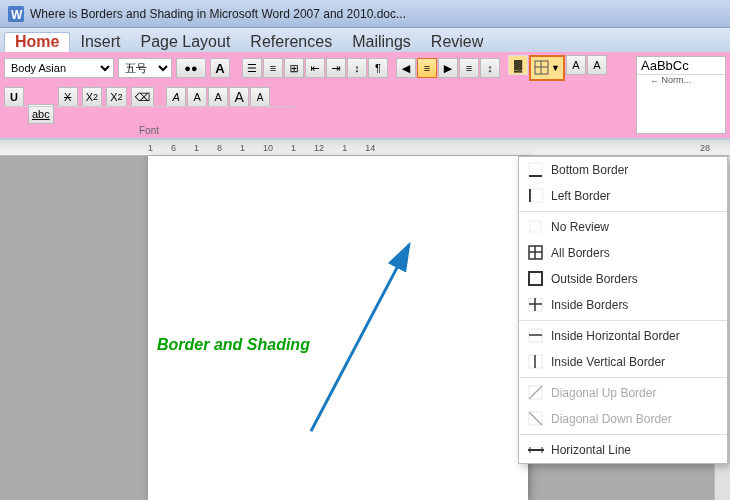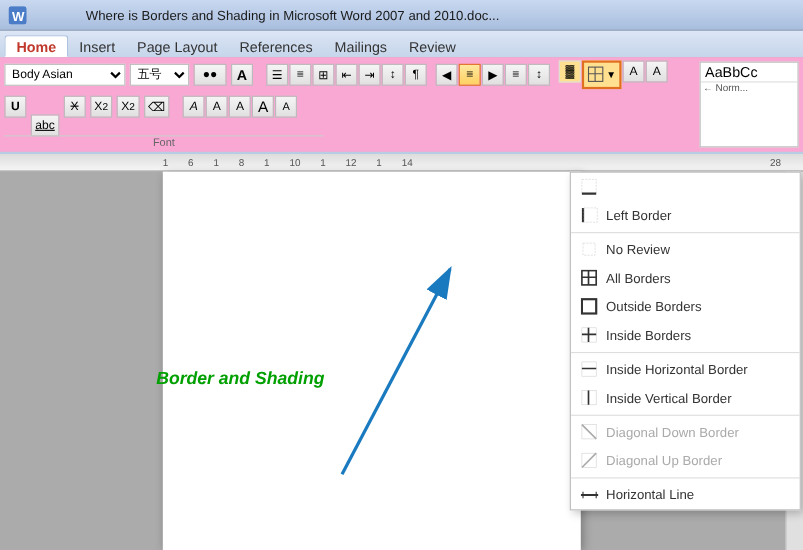--- a/index.html
+++ b/index.html
@@ -25,35 +25,34 @@
     .title-bar-icon {
       width: 16px; height: 16px;
       margin-right: 6px;
       background: #4a7cc7;
       border-radius: 2px;
     }
     .title-bar-text {
       font-size: 12px;
       color: #1a1a1a;
       flex: 1;
-      margin-left: 48px;
     }
 
     
     .ribbon-tabs {
       background: linear-gradient(to bottom, #dce6f5, #c5d5ea);
       display: flex;
       align-items: flex-end;
       height: 24px;
       padding-left: 4px;
       border-bottom: none;
     }
     .ribbon-tab {
       padding: 3px 10px;
-      font-size: 13px;
+      font-size: 16px;
       cursor: pointer;
       border-radius: 3px 3px 0 0;
       height: 20px;
       display: flex;
       align-items: center;
     }
     .ribbon-tab.active {
       background: #fff;
       border: 1px solid #a8bede;
       border-bottom: 1px solid #fff;
@@ -169,21 +168,21 @@
     .doc-area {
       display: flex;
       height: calc(500px - 28px - 24px - 88px - 16px);
       background: #ababab;
       position: relative;
     }
 
     
     .annotation-text {
       position: absolute;
-      left: 142px;
+      left: 157px;
       top: 180px;
       color: #00a000;
       font-weight: bold;
       font-size: 16px;
       font-style: italic;
       z-index: 5;
       white-space: nowrap;
     }
 
     
@@ -328,25 +327,25 @@
     <div class="rb-btn">⌫</div>
     <div style="margin-left:8px; display:flex; gap:1px;">
       <div class="rb-btn" style="font-style:italic;">A</div>
       <div class="rb-btn">A</div>
       <div class="rb-btn">A</div>
       <div class="rb-btn" style="font-size:14px;">A</div>
       <div class="rb-btn" style="font-size:10px;">A</div>
     </div>
   </div>
 
-  <div style="position:absolute; bottom:2px; left:4px; width:290px; border-top:1px solid #ccc; font-size:10px; color:#666; text-align:center; padding-top:1px;">Font</div>
+  <div style="position:absolute; bottom:2px; left:4px; width:290px; border-top:1px solid #ccc; font-size:10px; color:#666; text-align:center; padding-top:18px;">Font</div>
 
   <div class="styles-panel">
     <div class="style-item normal" style="font-size:13px;">AaBbCc</div>
-    <div style="font-size:9px; color:#555; padding:0 2px;">← Norm...</div>
+    <div style="font-size:9px; color:#555; padding:0 2px;margin-left:11px;">← Norm...</div>
   </div>
 </div>
 
 <div class="ruler">
   <div class="ruler-marks">
     <span>1</span>
       <span>6</span>
       <span>1</span>
       <span>8</span>
       <span>1</span>
@@ -377,20 +376,21 @@
 
   <div class="dropdown-menu" style="top:0; right:2px;">
 
     <div class="menu-item">
       <div class="menu-item-icon">
         <svg width="16" height="16">
             <rect x="1" y="1" width="13" height="13" fill="none" stroke="#ccc" stroke-width="0.5" stroke-dasharray="2,1"></rect>
             <line x1="1" y1="14" x2="14" y2="14" stroke="#333" stroke-width="2"></line>
           </svg>
       </div>
+      <span class="menu-item-text">Bottom Border</span>
     </div>
 
 
     <div class="menu-item">
       <div class="menu-item-icon">
         <svg width="16" height="16">
             <line x1="2" y1="1" x2="2" y2="14" stroke="#333" stroke-width="2"></line>
             <rect x="3" y="1" width="12" height="13" fill="none" stroke="#ccc" stroke-width="0.5" stroke-dasharray="2,1"></rect>
           </svg>
       </div>
@@ -458,34 +458,34 @@
         </svg>
       </div>
       <span class="menu-item-text">Inside Vertical Border</span>
     </div>
     <div class="menu-separator"></div>
 
     <div class="menu-item disabled">
       <div class="menu-item-icon">
         <svg width="16" height="16">
           <rect x="1" y="1" width="13" height="13" fill="none" stroke="#ccc" stroke-width="0.5"></rect>
+          <line x1="1" y1="14" x2="14" y2="1" stroke="#aaa" stroke-width="1.5"></line>
+        </svg>
+      </div>
+      <span class="menu-item-text">Diagonal Up Border</span>
+    </div>
+
+    <div class="menu-item disabled">
+      <div class="menu-item-icon">
+        <svg width="16" height="16">
+          <rect x="1" y="1" width="13" height="13" fill="none" stroke="#ccc" stroke-width="0.5"></rect>
           <line x1="1" y1="1" x2="14" y2="14" stroke="#aaa" stroke-width="1.5"></line>
         </svg>
       </div>
       <span class="menu-item-text">Diagonal Down Border</span>
-    </div>
-
-    <div class="menu-item disabled">
-      <div class="menu-item-icon">
-        <svg width="16" height="16">
-          <rect x="1" y="1" width="13" height="13" fill="none" stroke="#ccc" stroke-width="0.5"></rect>
-          <line x1="1" y1="14" x2="14" y2="1" stroke="#aaa" stroke-width="1.5"></line>
-        </svg>
-      </div>
-      <span class="menu-item-text">Diagonal Up Border</span>
     </div>
     <div class="menu-separator"></div>
 
     <div class="menu-item">
       <div class="menu-item-icon">
         <svg width="16" height="16">
           <line x1="0" y1="8" x2="16" y2="8" stroke="#333" stroke-width="2"></line>
           <line x1="2" y1="5" x2="2" y2="11" stroke="#333" stroke-width="1"></line>
           <line x1="14" y1="5" x2="14" y2="11" stroke="#333" stroke-width="1"></line>
         </svg>

